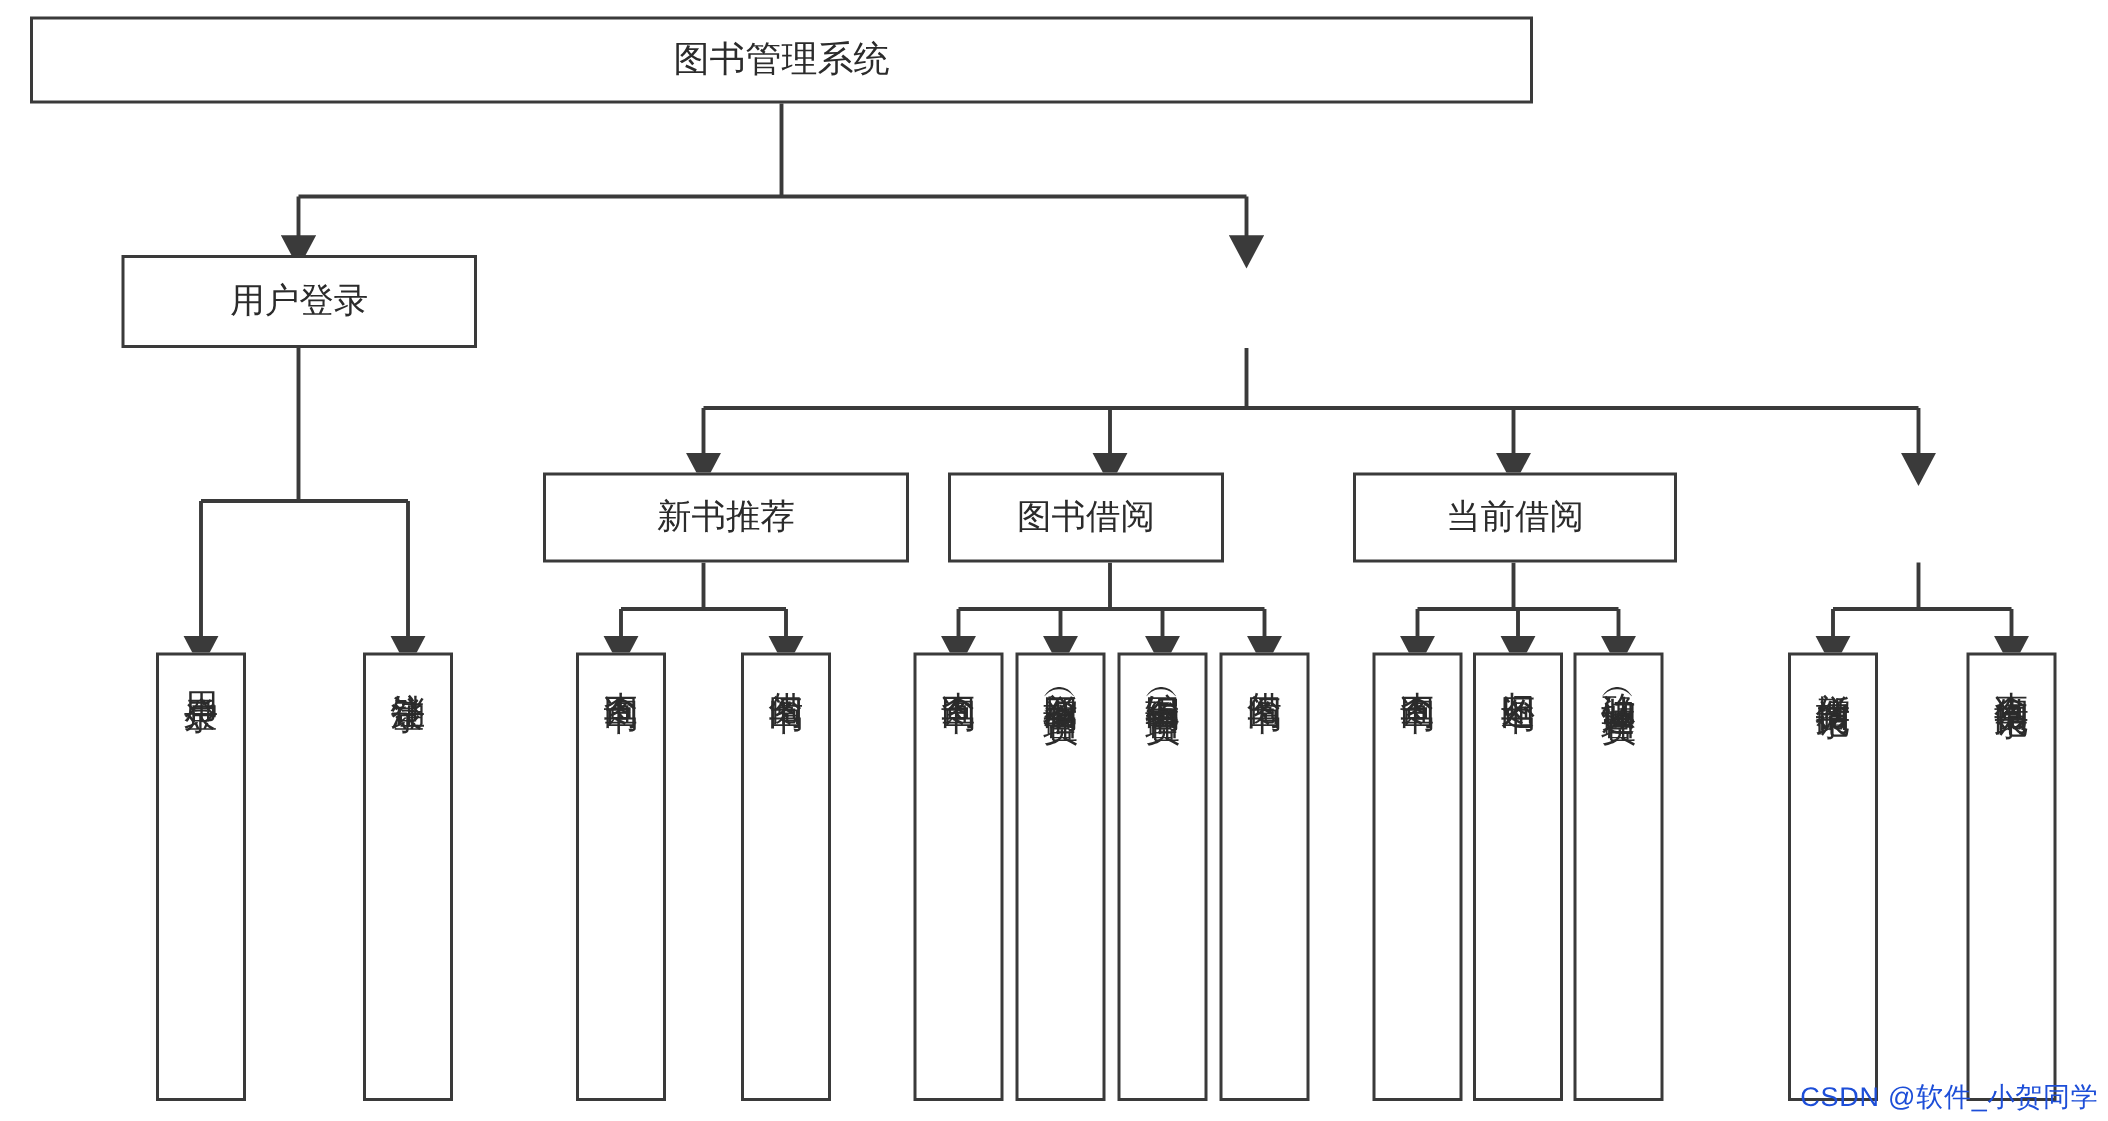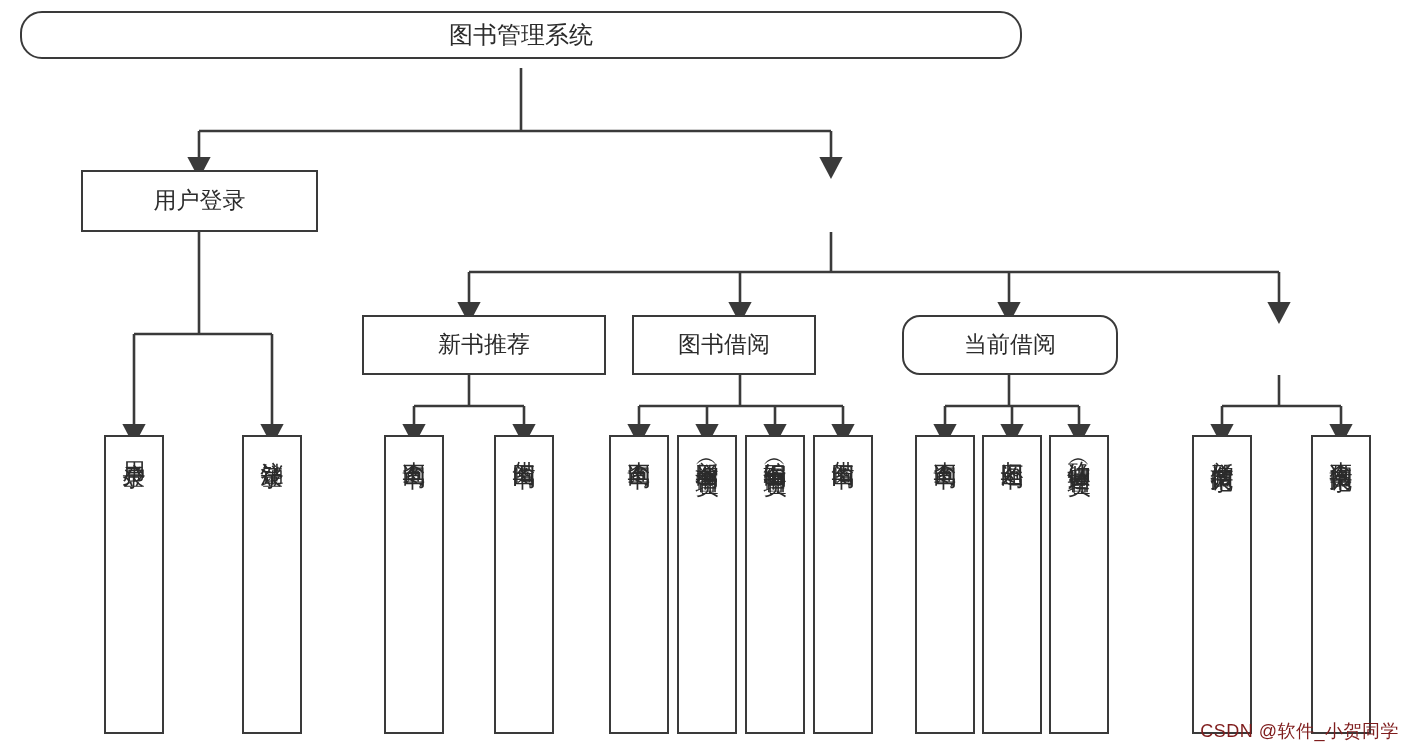--- a/index.html
+++ b/index.html
@@ -60,21 +60,21 @@
     text-orientation: upright;
     letter-spacing: 2px;
     line-height: 1;
     margin: 0 auto;
   }
   .watermark {
     position: absolute;
     right: 6px;
     bottom: 4px;
     font-size: 18px;
-    color: #7f1d1d;
+    color: #1d4ed8;
     letter-spacing: 0.5px;
     z-index: 6;
     white-space: nowrap;
   }
 </style>
 </head>
 <body>
 
 <div id="canvas">
 
@@ -121,35 +121,35 @@
       <path d="M1012,406 L1012,427" marker-end="url(#arw)"></path>
       <path d="M1079,406 L1079,427" marker-end="url(#arw)"></path>
 
       <path d="M1279,375 L1279,406"></path>
       <path d="M1222,406 L1341,406"></path>
       <path d="M1222,406 L1222,427" marker-end="url(#arw)"></path>
       <path d="M1341,406 L1341,427" marker-end="url(#arw)"></path>
     </g>
   </svg>
 
-  <div class="node h root" style="left:20px; top:11px; width:1002px; height:48px;border-radius:22px;">
+  <div class="node h root" style="left:20px; top:11px; width:1002px; height:58px;">
     <span class="lbl">图书管理系统</span>
   </div>
 
   <div class="node h" style="left:81px; top:170px; width:237px; height:62px;">
     <span class="lbl">用户登录</span>
   </div>
 
   <div class="node h" style="left:362px; top:315px; width:244px; height:60px;">
     <span class="lbl">新书推荐</span>
   </div>
   <div class="node h" style="left:632px; top:315px; width:184px; height:60px;">
     <span class="lbl">图书借阅</span>
   </div>
-  <div class="node h" style="left:902px; top:315px; width:216px; height:60px;border-radius:18px;">
+  <div class="node h" style="left:902px; top:315px; width:216px; height:60px;">
     <span class="lbl">当前借阅</span>
   </div>
 
   <div class="node v" style="left:104px; top:435px; width:60px; height:299px;">
     <span class="lbl">用户登录</span>
   </div>
   <div class="node v" style="left:242px; top:435px; width:60px; height:299px;">
     <span class="lbl">注销登录</span>
   </div>
 

